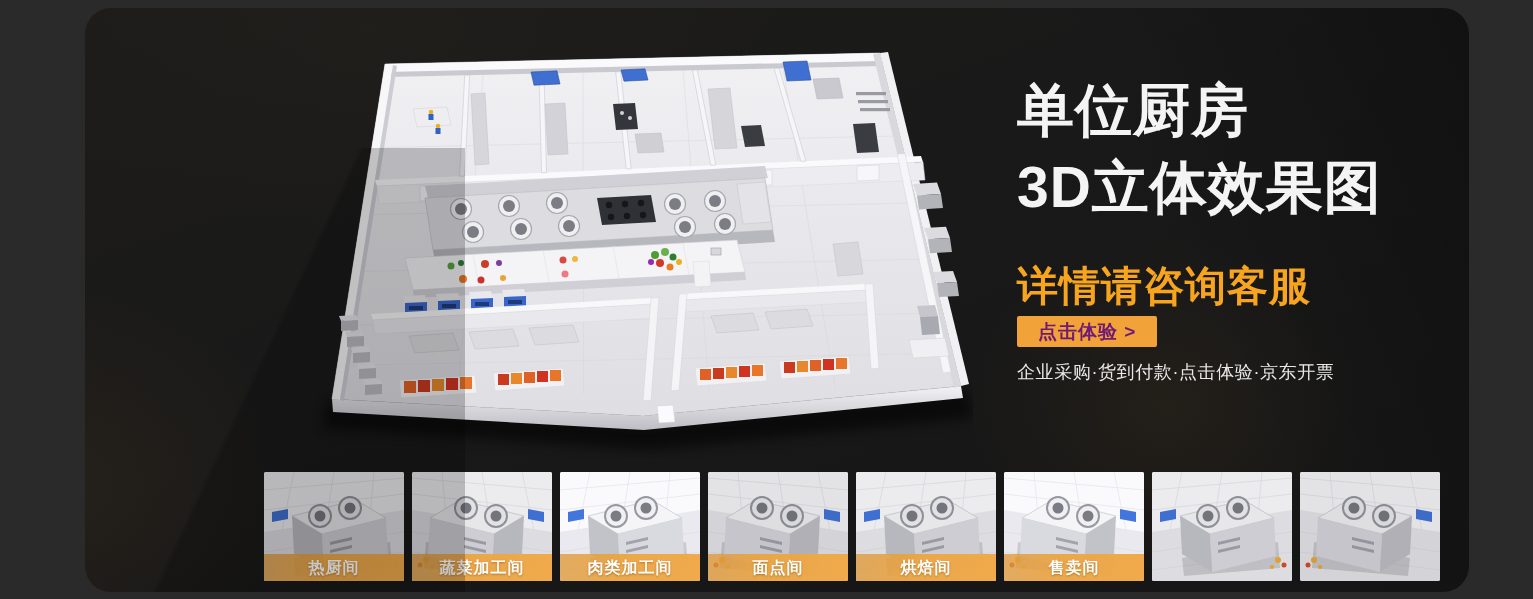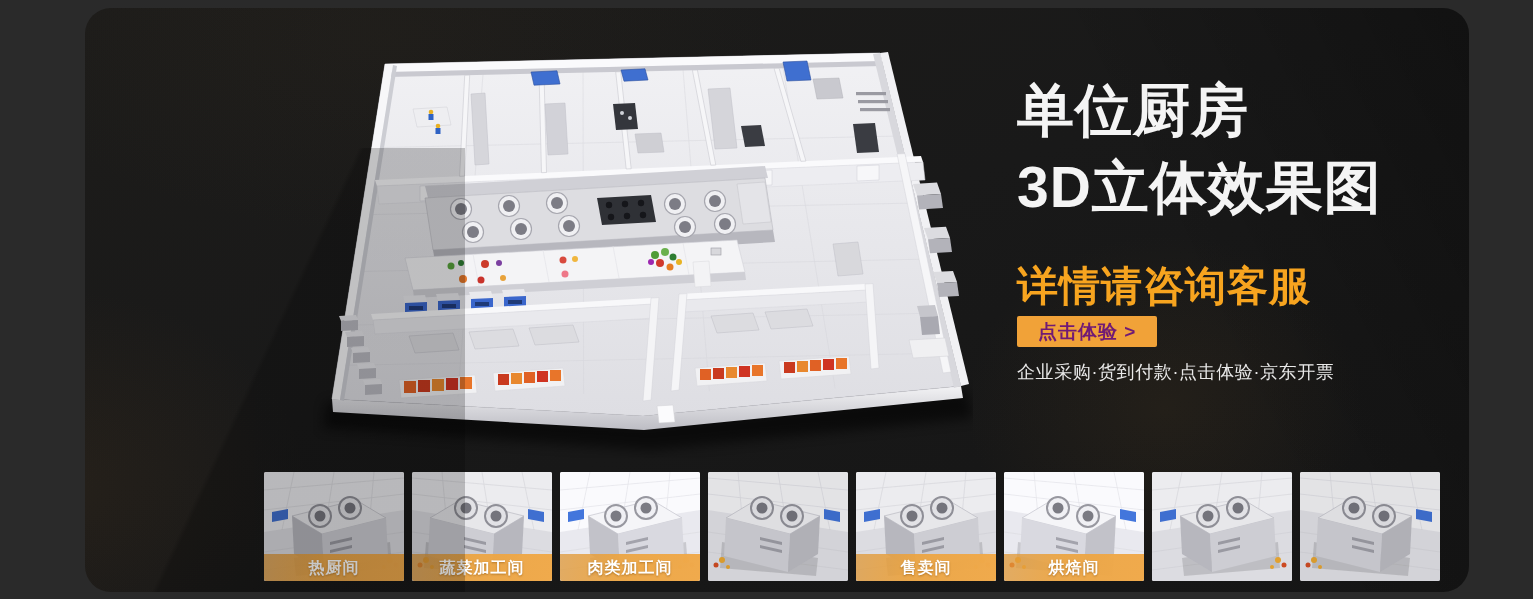--- a/index.html
+++ b/index.html
@@ -442,20 +442,54 @@
             <circle cx="86" cy="36" r="11" fill="#e2e2e6" stroke="#8f8f97" stroke-width="2"></circle>
             <circle cx="86" cy="36" r="5.5" fill="#74747c"></circle>
             <polygon points="66,70 88,65 88,68 66,73" fill="#9a9aa2"></polygon>
             <polygon points="66,78 88,73 88,76 66,81" fill="#9a9aa2"></polygon>
             <polygon points="8,40 24,37 24,47 8,50" fill="#3f6fd0"></polygon>
             <circle cx="126" cy="88" r="3" fill="#e2a12f"></circle>
               <circle cx="132" cy="93" r="2.5" fill="#cc4a22"></circle>
             <circle cx="120" cy="95" r="2" fill="#e2a12f"></circle>
           </svg>
         </div>
+        <div class="bar">面点间</div>
+      </div>
+
+      <div class="thumb">
+        <div class="art">
+          <svg viewBox="0 0 140 109">
+            <rect x="0" y="0" width="140" height="109" fill="#ececef"></rect>
+            <polygon points="0,60 140,38 140,109 0,109" fill="#dcdce1"></polygon>
+            <g stroke="#c9c9cf" stroke-width=".8" opacity=".55">
+              <line x1="0" y1="18" x2="140" y2="6"></line>
+                <line x1="0" y1="38" x2="140" y2="22"></line>
+              <line x1="30" y1="0" x2="18" y2="58"></line>
+                <line x1="70" y1="0" x2="62" y2="50"></line>
+                <line x1="110" y1="0" x2="106" y2="44"></line>
+              <line x1="0" y1="80" x2="140" y2="60"></line>
+                <line x1="0" y1="98" x2="140" y2="80"></line>
+            </g>
+            <polygon points="30,86 126,70 128,96 32,104" fill="#00000022"></polygon>
+            <polygon points="28,44 92,28 122,46 58,62" fill="#e7e7ea" stroke="#bfbfc6" stroke-width=".8"></polygon>
+            <polygon points="58,62 122,46 124,84 60,100" fill="#cdcdd3"></polygon>
+            <polygon points="28,44 58,62 60,100 30,82" fill="#b7b7be"></polygon>
+            <circle cx="56" cy="44" r="11" fill="#e2e2e6" stroke="#8f8f97" stroke-width="2"></circle>
+            <circle cx="56" cy="44" r="5.5" fill="#74747c"></circle>
+            <circle cx="86" cy="36" r="11" fill="#e2e2e6" stroke="#8f8f97" stroke-width="2"></circle>
+            <circle cx="86" cy="36" r="5.5" fill="#74747c"></circle>
+            <polygon points="66,70 88,65 88,68 66,73" fill="#9a9aa2"></polygon>
+            <polygon points="66,78 88,73 88,76 66,81" fill="#9a9aa2"></polygon>
+            <polygon points="8,40 24,37 24,47 8,50" fill="#3f6fd0"></polygon>
+            <circle cx="126" cy="88" r="3" fill="#e2a12f"></circle>
+              <circle cx="132" cy="93" r="2.5" fill="#cc4a22"></circle>
+            <circle cx="120" cy="95" r="2" fill="#e2a12f"></circle>
+          </svg>
+        </div>
+        <div class="bar">烘焙间</div>
       </div>
 
       <div class="thumb">
         <div class="art">
           <svg viewBox="0 0 140 109">
             <rect x="0" y="0" width="140" height="109" fill="#ececef"></rect>
             <polygon points="0,60 140,38 140,109 0,109" fill="#dcdce1"></polygon>
             <g stroke="#c9c9cf" stroke-width=".8" opacity=".55">
               <line x1="0" y1="18" x2="140" y2="6"></line>
                 <line x1="0" y1="38" x2="140" y2="22"></line>
@@ -475,53 +509,20 @@
             <circle cx="86" cy="36" r="5.5" fill="#74747c"></circle>
             <polygon points="66,70 88,65 88,68 66,73" fill="#9a9aa2"></polygon>
             <polygon points="66,78 88,73 88,76 66,81" fill="#9a9aa2"></polygon>
             <polygon points="8,40 24,37 24,47 8,50" fill="#3f6fd0"></polygon>
             <circle cx="126" cy="88" r="3" fill="#e2a12f"></circle>
               <circle cx="132" cy="93" r="2.5" fill="#cc4a22"></circle>
             <circle cx="120" cy="95" r="2" fill="#e2a12f"></circle>
           </svg>
         </div>
         <div class="bar">售卖间</div>
-      </div>
-
-      <div class="thumb">
-        <div class="art">
-          <svg viewBox="0 0 140 109">
-            <rect x="0" y="0" width="140" height="109" fill="#ececef"></rect>
-            <polygon points="0,60 140,38 140,109 0,109" fill="#dcdce1"></polygon>
-            <g stroke="#c9c9cf" stroke-width=".8" opacity=".55">
-              <line x1="0" y1="18" x2="140" y2="6"></line>
-                <line x1="0" y1="38" x2="140" y2="22"></line>
-              <line x1="30" y1="0" x2="18" y2="58"></line>
-                <line x1="70" y1="0" x2="62" y2="50"></line>
-                <line x1="110" y1="0" x2="106" y2="44"></line>
-              <line x1="0" y1="80" x2="140" y2="60"></line>
-                <line x1="0" y1="98" x2="140" y2="80"></line>
-            </g>
-            <polygon points="30,86 126,70 128,96 32,104" fill="#00000022"></polygon>
-            <polygon points="28,44 92,28 122,46 58,62" fill="#e7e7ea" stroke="#bfbfc6" stroke-width=".8"></polygon>
-            <polygon points="58,62 122,46 124,84 60,100" fill="#cdcdd3"></polygon>
-            <polygon points="28,44 58,62 60,100 30,82" fill="#b7b7be"></polygon>
-            <circle cx="56" cy="44" r="11" fill="#e2e2e6" stroke="#8f8f97" stroke-width="2"></circle>
-            <circle cx="56" cy="44" r="5.5" fill="#74747c"></circle>
-            <circle cx="86" cy="36" r="11" fill="#e2e2e6" stroke="#8f8f97" stroke-width="2"></circle>
-            <circle cx="86" cy="36" r="5.5" fill="#74747c"></circle>
-            <polygon points="66,70 88,65 88,68 66,73" fill="#9a9aa2"></polygon>
-            <polygon points="66,78 88,73 88,76 66,81" fill="#9a9aa2"></polygon>
-            <polygon points="8,40 24,37 24,47 8,50" fill="#3f6fd0"></polygon>
-            <circle cx="126" cy="88" r="3" fill="#e2a12f"></circle>
-              <circle cx="132" cy="93" r="2.5" fill="#cc4a22"></circle>
-            <circle cx="120" cy="95" r="2" fill="#e2a12f"></circle>
-          </svg>
-        </div>
-        <div class="bar">烘焙间</div>
       </div>
 
       <div class="thumb">
         <div class="art">
           <svg viewBox="0 0 140 109">
             <rect x="0" y="0" width="140" height="109" fill="#ececef"></rect>
             <polygon points="0,60 140,38 140,109 0,109" fill="#dcdce1"></polygon>
             <g stroke="#c9c9cf" stroke-width=".8" opacity=".55">
               <line x1="0" y1="18" x2="140" y2="6"></line>
                 <line x1="0" y1="38" x2="140" y2="22"></line>

